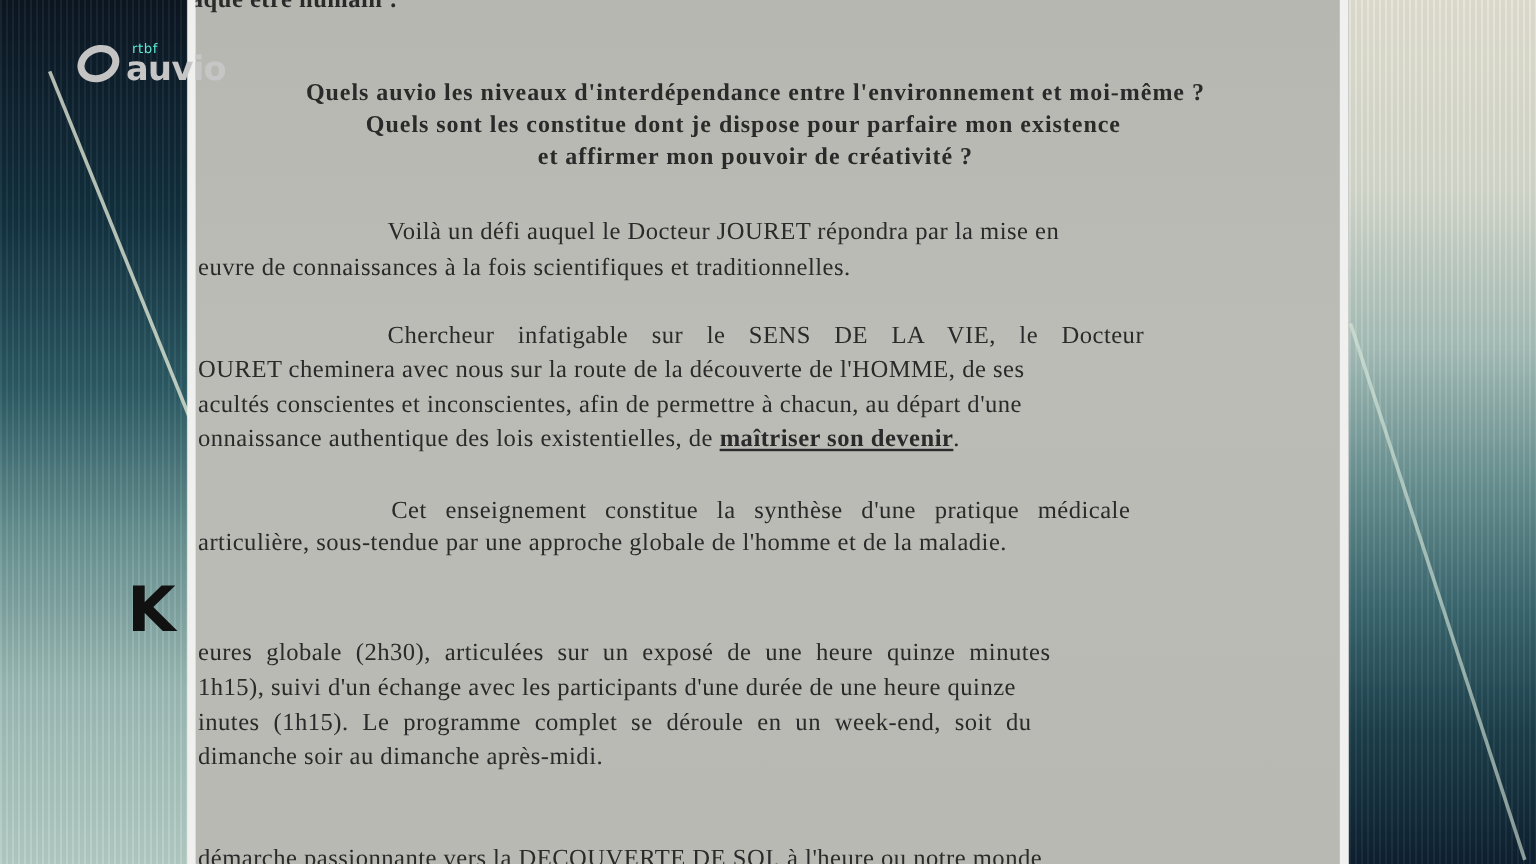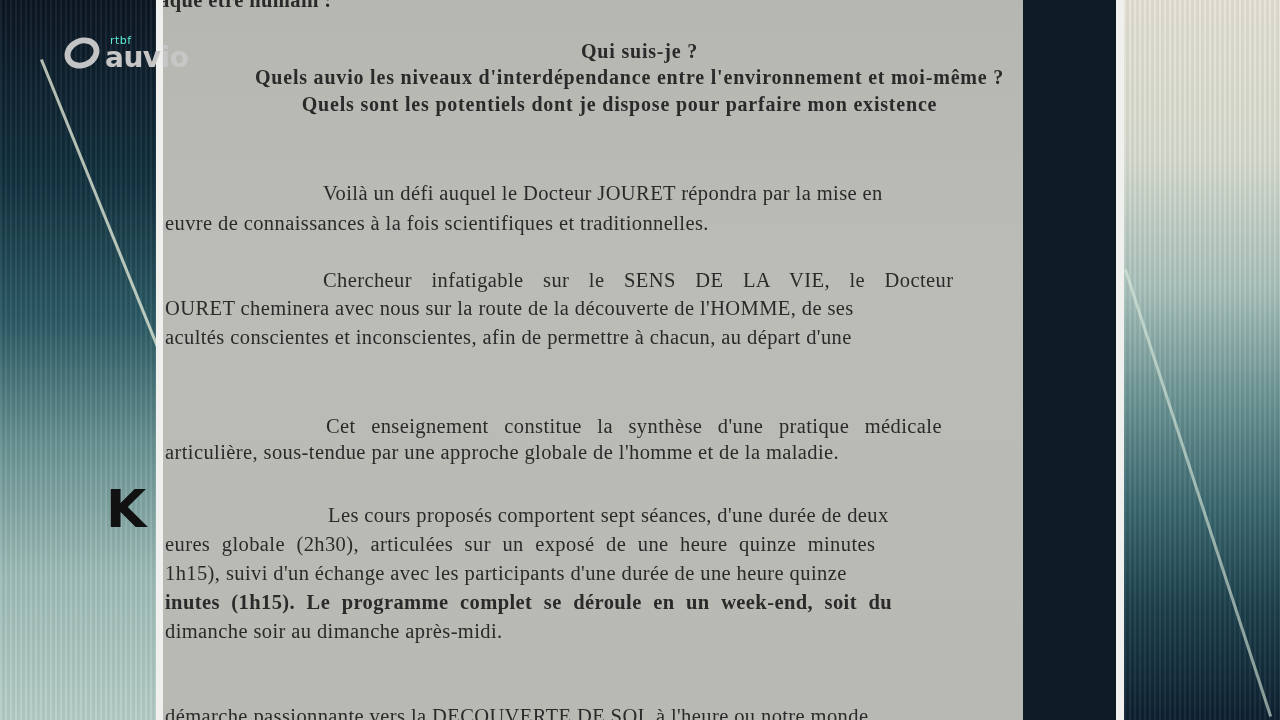--- a/index.html
+++ b/index.html
@@ -33,21 +33,21 @@
     position:absolute; font-family:"DejaVu Sans", sans-serif; font-weight:bold;
     color:#111; font-size:52px; line-height:1;
   }
   .letter-k { left:106px; top:483px; }
   .paper-edge {
     position:absolute; top:0; height:720px; width:8px; background:#f0f0ee;
   }
   .edge-left { left:156px; }
   .edge-right { left:1116px; }
   .paper {
-    position:absolute; left:163px; top:0; width:860px; height:720px;
+    position:absolute; left:163px; top:0; width:953px; height:720px;
     background:linear-gradient(180deg,#b7b7b2 0%, #bcbcb7 40%, #b9b9b4 100%);
     overflow:hidden;
     color:#2a2a2a;
   }
   .line {
     position:absolute; white-space:nowrap; font-size:20.5px; line-height:24px;
     letter-spacing:0.4px;
   }
   .center { left:0; width:953px; text-align:center; font-weight:bold; font-size:20px; letter-spacing:0.8px;}
   .ul { text-decoration:underline; }
@@ -79,38 +79,40 @@
   <div class="streak streak-right"></div>
 
 </div>
 
 <div class="paper-edge edge-left"></div>
 <div class="paper-edge edge-right"></div>
 
 <div class="paper">
   <div class="line" style="left:-4px; top:-12px; font-weight:bold;">aque être humain :</div>
 
-  <div class="line center" style="top:39px;">Qui suis-je ?</div>
   <div class="line center" style="top:65px; left:-10px;">Quels auvio les niveaux d'interdépendance entre l'environnement et moi-même ?</div>
-  <div class="line center" style="top:92px; left:-20px;">Quels sont les potentiels dont je dispose pour parfaire mon existence</div>
+  <div class="line center" style="top:92px; left:-20px;">Quels sont les constitue dont je dispose pour parfaire mon existence</div>
+  <div class="line center" style="top:119px; left:-10px;">et affirmer mon pouvoir de créativité ?</div>
 
   <div class="line" style="left:160px; top:181px; width:790px;">Voilà un défi auquel le Docteur JOURET répondra par la mise en</div>
   <div class="line" style="left:2px; top:211px;">euvre de connaissances à la fois scientifiques et traditionnelles.</div>
 
   <div class="line" style="left:160px; top:268px; word-spacing:14px;">Chercheur infatigable sur le SENS DE LA VIE, le Docteur</div>
   <div class="line" style="left:2px; top:296px;">OURET cheminera avec nous sur la route de la découverte de l'HOMME, de ses</div>
   <div class="line" style="left:2px; top:325px;">acultés conscientes et inconscientes, afin de permettre à chacun, au départ d'une</div>
+  <div class="line" style="left:2px; top:354px;">
+    <span>onnaissance authentique des lois existentielles, de </span><span class="ul" style="font-weight:bold;">maîtriser son devenir</span><span>.</span>
+  </div>
 
   <div class="line" style="left:163px; top:414px; word-spacing:10px;">Cet enseignement constitue la synthèse d'une pratique médicale</div>
   <div class="line" style="left:2px; top:440px;">articulière, sous-tendue par une approche globale de l'homme et de la maladie.</div>
 
-  <div class="line" style="left:165px; top:503px;">Les cours proposés comportent sept séances, d'une durée de deux</div>
   <div class="line" style="left:2px; top:532px; word-spacing:6px;">eures globale (2h30), articulées sur un exposé de une heure quinze minutes</div>
   <div class="line" style="left:2px; top:561px;">1h15), suivi d'un échange avec les participants d'une durée de une heure quinze</div>
-  <div class="line" style="left:2px; top:590px; word-spacing:6px;font-weight:bold;">inutes (1h15). Le programme complet se déroule en un week-end, soit du</div>
+  <div class="line" style="left:2px; top:590px; word-spacing:6px;">inutes (1h15). Le programme complet se déroule en un week-end, soit du</div>
   <div class="line" style="left:2px; top:619px;">dimanche soir au dimanche après-midi.</div>
 
   <div class="line" style="left:2px; top:704px;">démarche passionnante vers la DECOUVERTE DE SOI, à l'heure ou notre monde</div>
 </div>
 
 <div class="logo">
   <div class="logo-ring"></div>
   <div class="logo-small">rtbf</div>
   <div class="logo-big">auvio</div>
 </div>

